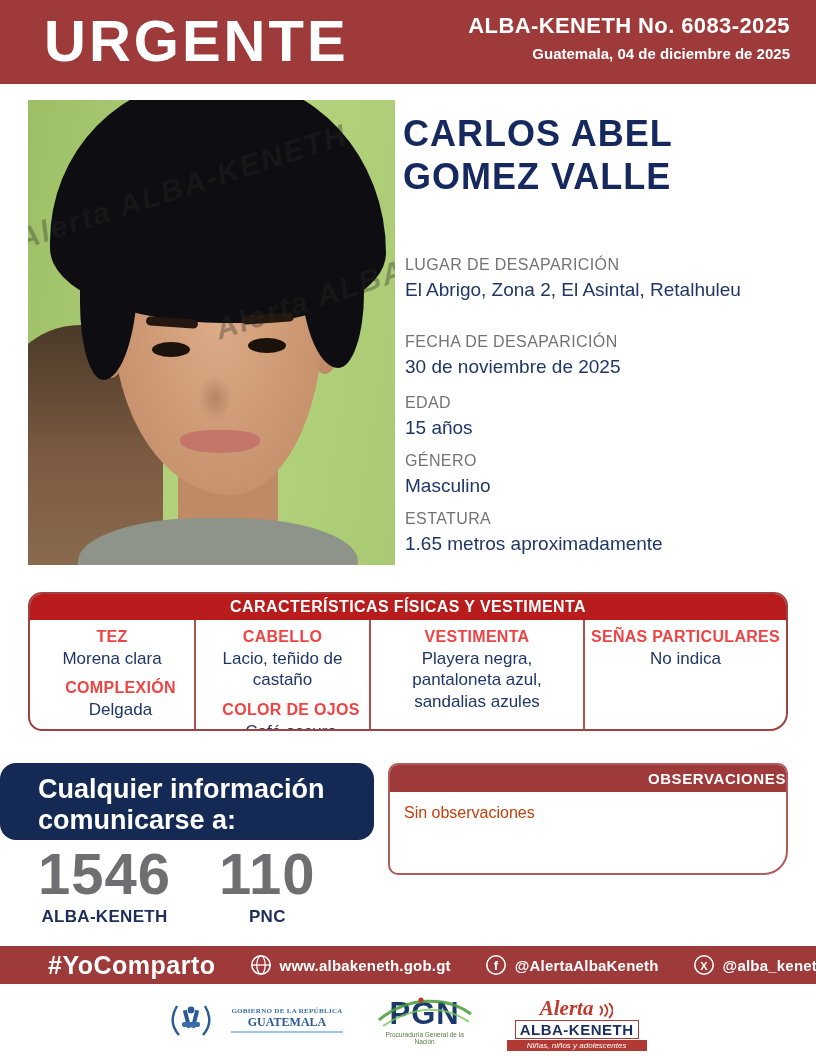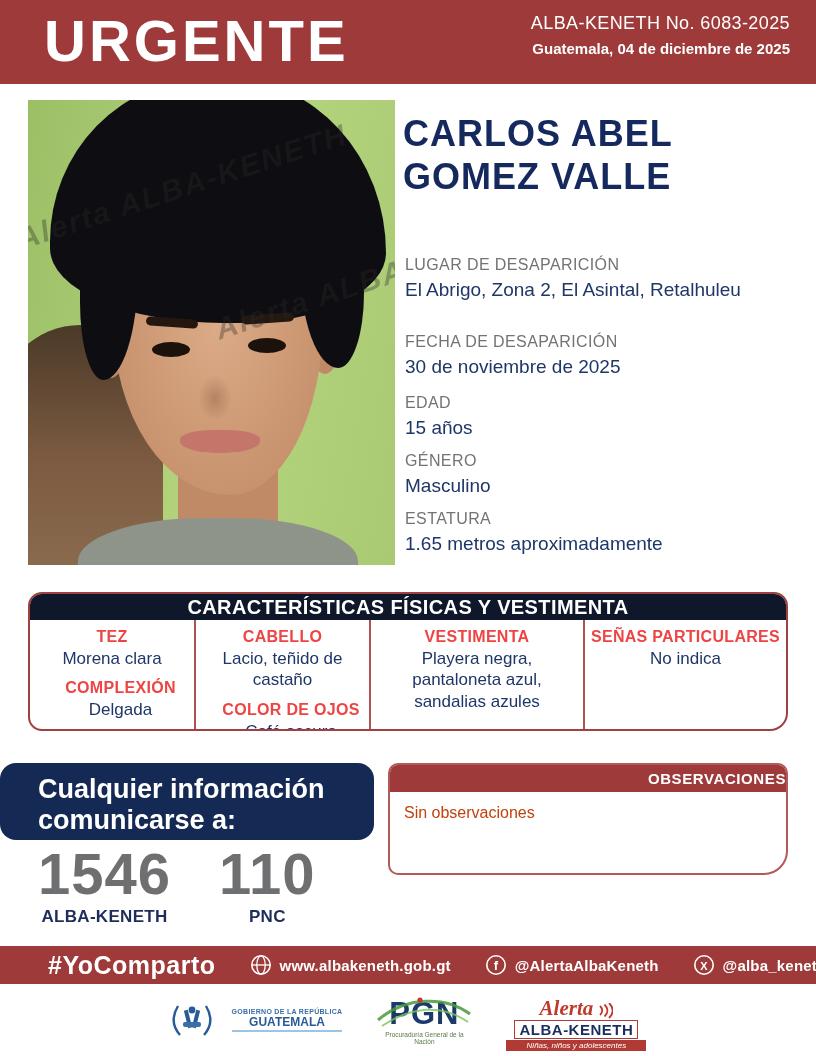--- a/index.html
+++ b/index.html
@@ -11,21 +11,21 @@
   
   .hdr {
     position:absolute; left:0; top:0; width:816px; height:84px;
     background:#9e3a3a; color:#ffffff;
   }
   .hdr-title {
     position:absolute; left:44px; top:8px; font-size:58px; font-weight:900;
     letter-spacing:3px; line-height:66px;
   }
   .hdr-right { position:absolute; right:26px; top:13px; text-align:right; }
-  .hdr-case { font-size:18px; font-weight:400; letter-spacing:.4px; }
+  .hdr-case { font-size:22px; font-weight:700; letter-spacing:.4px; }
   .hdr-date { font-size:15px; font-weight:600; margin-top:6px; }
 
   
   .photo {
     position:absolute; left:28px; top:100px; width:367px; height:465px;
     background:linear-gradient(100deg,#9cbf66,#b5d47e 55%,#a9c973);
     overflow:hidden;
   }
   .photo div { position:absolute; }
   .arch { left:-30px; top:225px; width:165px; height:240px;
@@ -73,21 +73,21 @@
   .f0 { top:256px; } .f1 { top:333px; } .f2 { top:394px; } .f3 { top:452px; } .f4 { top:510px; }
   .field-label { font-size:16px; font-weight:400; color:#737373; letter-spacing:.4px; }
   .field-value { font-size:19px; color:#1e3668; margin-top:5px; }
 
   
   .char {
     position:absolute; left:28px; top:592px; width:760px; height:139px;
     border:2px solid #a14040; border-radius:14px 14px 18px 14px; background:#ffffff; overflow:hidden;
   }
   .char-hd {
-    height:26px; background:#0f172a; color:#ffffff; font-size:20px; font-weight:800;
+    height:26px; background:#b91c1c; color:#ffffff; font-size:16px; font-weight:800;
     letter-spacing:.4px; text-align:center; line-height:26px;
   }
   .char-body { display:flex; height:111px; }
   .char-col { text-align:center; padding-top:8px; }
   .cc0 { width:164px; } .cc1 { width:175px; border-left:2px solid #b05050; }
   .cc2 { width:214px; border-left:2px solid #b05050; } .cc3 { width:203px; border-left:2px solid #b05050; }
   .entry { margin-bottom:6px; }
   .entry-label { font-size:16px; font-weight:800; color:#ef4444; letter-spacing:.3px; }
   .entry-value { font-size:17px; color:#1e3668; margin-top:2px; line-height:1.25; padding:0 8px; }
   .entry + .entry { margin-top:10px;padding-left:17px; }
@@ -124,21 +124,21 @@
   .hashtag { font-size:25px; font-weight:900; letter-spacing:.5px; margin-right:auto; }
   .flink { display:flex; align-items:center; gap:8px; margin-left:34px; }
   .flink span { font-size:15px; font-weight:700; letter-spacing:.2px; }
   .cicon { width:22px; height:22px; display:block; }
 
   
   .logos {
     position:absolute; left:0; top:998px; width:816px; display:flex;
     justify-content:center; align-items:flex-start; gap:34px;
   }
-  .gob { display:flex; align-items:center; gap:18px; }
+  .gob { display:flex; align-items:center; gap:18px;font-family:Liberation Serif, serif; }
   .gob-text { text-align:center; }
   .gob-l1 { font-size:7px; font-weight:700; color:#3a6ea8; letter-spacing:.3px; }
   .gob-l2 { font-size:12px; font-weight:800; color:#2a5a96; border-bottom:2px solid #9cc4e4; padding-bottom:1px; }
   .pgn { text-align:center; position:relative; width:96px; }
   .pgn-acronym { font-size:31px; font-weight:900; color:#1b3a6b; line-height:1; letter-spacing:1px; }
   .pgn-caption { font-size:6.5px; color:#5a7a4a; margin-top:2px; }
   .pgn-swoosh { position:absolute; left:0; top:-4px; width:96px; height:40px; pointer-events:none; }
   .alerta { text-align:center; width:140px; }
   .alerta-top { display:flex; justify-content:center; align-items:flex-end; gap:4px; }
   .alerta-script { font-family:"Liberation Serif", serif; font-style:italic; font-weight:700;

